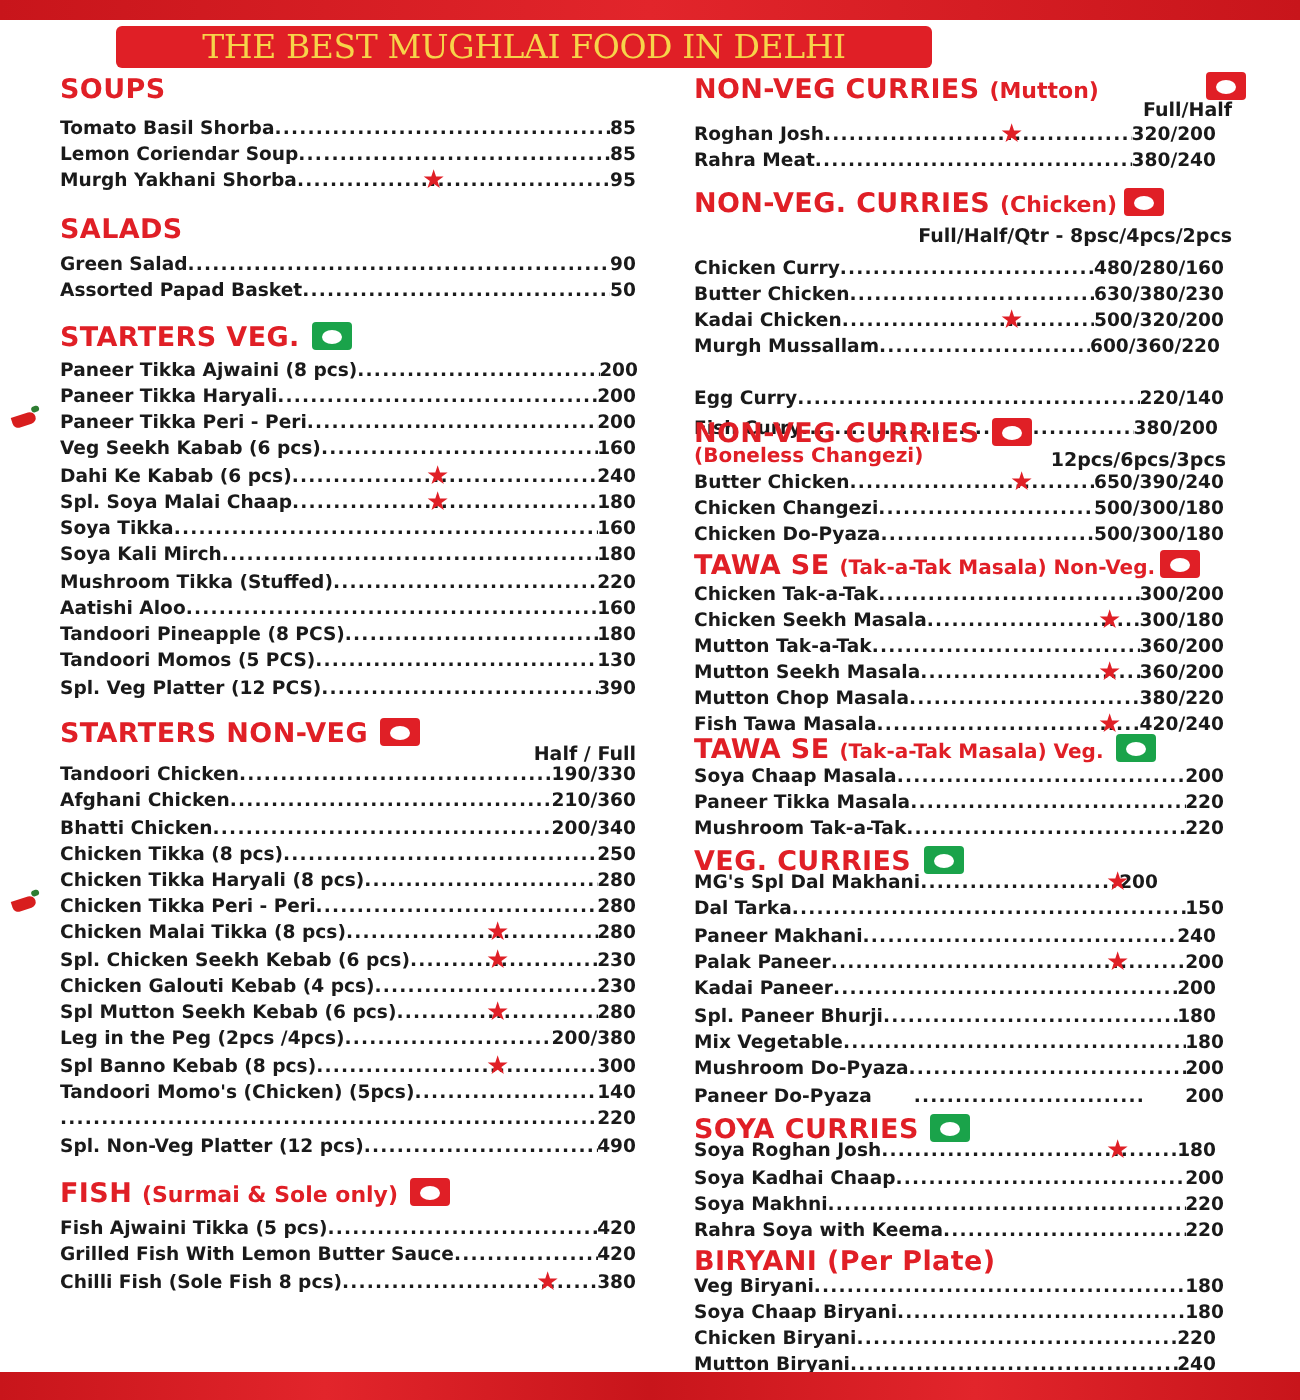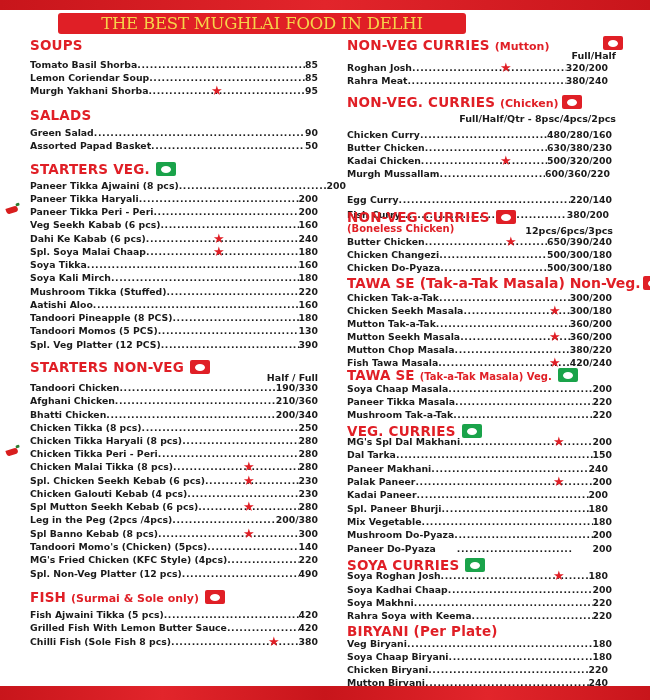--- a/index.html
+++ b/index.html
@@ -61,21 +61,21 @@
       <span class="dots"></span>
       <span class="price">90</span>
     </div>
   <div class="item" style="top:140px;width:288px;">
       <span class="name">Assorted Papad Basket</span>
       <span class="dots"></span>
       <span class="price">50</span>
     </div>
 
   <div class="sec-title" style="top:161px;"><span>STARTERS VEG.</span><span class="badge veg"></span></div>
-  <div class="item" style="top:180px;width:316px;">
+  <div class="item" style="top:180px;width:289px;">
       <span class="name">Paneer Tikka Ajwaini (8 pcs)</span>
       <span class="dots"></span>
       <span class="price">200</span>
     </div>
   <div class="item" style="top:193px;width:288px;">
       <span class="name">Paneer Tikka Haryali</span>
       <span class="dots"></span>
       <span class="price">200</span>
     </div>
   <div class="item" style="top:206px;width:288px;">
@@ -203,21 +203,20 @@
       <span class="dots"></span>
       <span class="price">300</span>
       <span class="star" style="left:213px;">★</span>
     </div>
   <div class="item" style="top:541px;width:288px;">
       <span class="name">Tandoori Momo's (Chicken) (5pcs)</span>
       <span class="dots"></span>
       <span class="price">140</span>
     </div>
   <div class="item" style="top:554px;width:288px;">
-      <span class="name">MG's Fried Chicken (KFC Style) (4pcs)</span>
       <span class="dots"></span>
       <span class="price">220</span>
     </div>
   <div class="item" style="top:568px;width:288px;">
       <span class="name">Spl. Non-Veg Platter (12 pcs)</span>
       <span class="dots"></span>
       <span class="price">490</span>
     </div>
 
   <div class="sec-title" style="top:589px;"><span>FISH</span> <span class="sub">(Surmai &amp; Sole only)</span><span class="badge nonveg"></span></div>
@@ -284,40 +283,40 @@
       <span class="dots"></span>
       <span class="price">380/200</span>
     </div>
   <div class="item" style="top:194px;width:265px;">
       <span class="name">Egg Curry</span>
       <span class="dots"></span>
       <span class="price">220/140</span>
     </div>
 
   <div class="sec-title" style="top:209px;"><span>NON-VEG CURRIES</span><span class="badge nonveg"></span></div>
-  <div class="sub-line" style="top:223px;">(Boneless Chicken)</div>
+  <div class="sub-line" style="top:223px;">(Boneless Changezi)</div>
   <div class="note" style="top:225px;right:-1px;">12pcs/6pcs/3pcs</div>
   <div class="item" style="top:236px;width:265px;">
       <span class="name">Butter Chicken</span>
       <span class="dots"></span>
       <span class="price">650/390/240</span>
       <span class="star" style="left:158px;">★</span>
     </div>
   <div class="item" style="top:249px;width:265px;">
       <span class="name">Chicken Changezi</span>
       <span class="dots"></span>
       <span class="price">500/300/180</span>
     </div>
   <div class="item" style="top:262px;width:265px;">
       <span class="name">Chicken Do-Pyaza</span>
       <span class="dots"></span>
       <span class="price">500/300/180</span>
     </div>
 
-  <div class="sec-title" style="top:275px;"><span>TAWA SE</span> <span class="sub" style="font-size:14px;">(Tak-a-Tak Masala) Non-Veg.</span><span class="badge nonveg" style="margin-left:2px;"></span></div>
+  <div class="sec-title" style="top:275px;"><span>TAWA SE</span> <span class="sub" style="font-size:10px;">(Tak-a-Tak Masala) Non-Veg.</span><span class="badge nonveg" style="margin-left:2px;"></span></div>
   <div class="item" style="top:292px;width:265px;align-items:center;">
       <span class="name">Chicken  Tak-a-Tak</span>
       <span class="dots"></span>
       <span class="price">300/200</span>
     </div>
   <div class="item" style="top:305px;width:265px;">
       <span class="name">Chicken  Seekh  Masala</span>
       <span class="dots"></span>
       <span class="price">300/180</span>
       <span class="star" style="left:202px;">★</span>
@@ -356,21 +355,21 @@
       <span class="dots"></span>
       <span class="price">220</span>
     </div>
   <div class="item" style="top:409px;width:265px;">
       <span class="name">Mushroom  Tak-a-Tak</span>
       <span class="dots"></span>
       <span class="price">220</span>
     </div>
 
   <div class="sec-title" style="top:423px;"><span>VEG. CURRIES</span><span class="badge veg"></span></div>
-  <div class="item" style="top:436px;width:265px;">
+  <div class="item" style="top:436px;width:232px;">
       <span class="name">MG's Spl Dal Makhani</span>
       <span class="dots"></span>
       <span class="price">200</span>
       <span class="star" style="left:206px;">★</span>
     </div>
   <div class="item" style="top:449px;width:265px;">
       <span class="name">Dal Tarka</span>
       <span class="dots"></span>
       <span class="price">150</span>
     </div>

